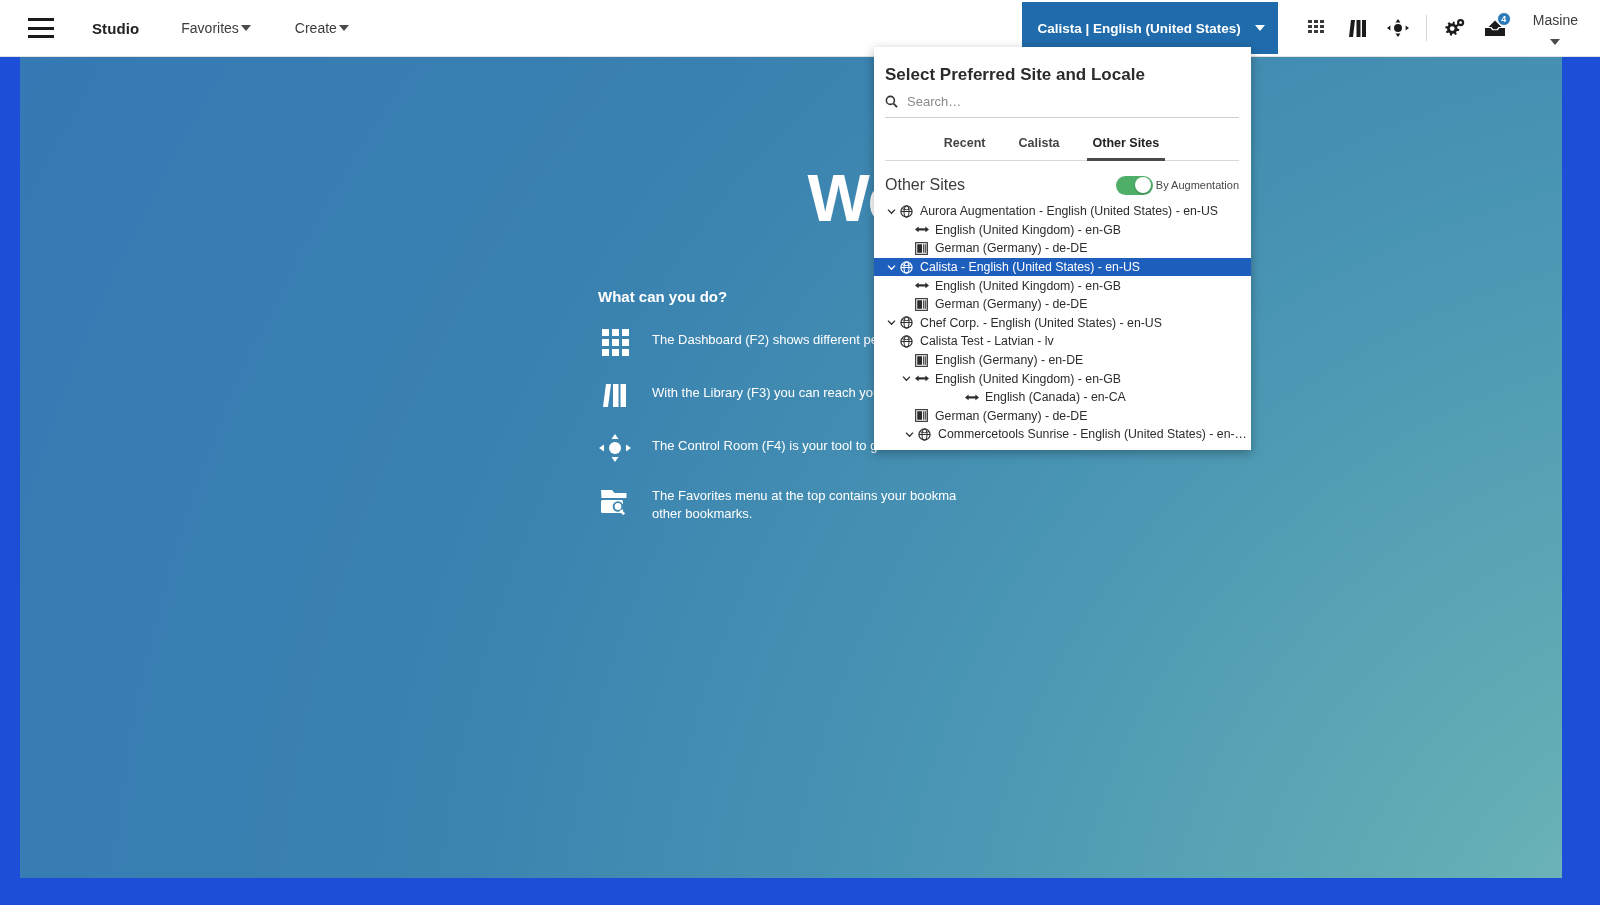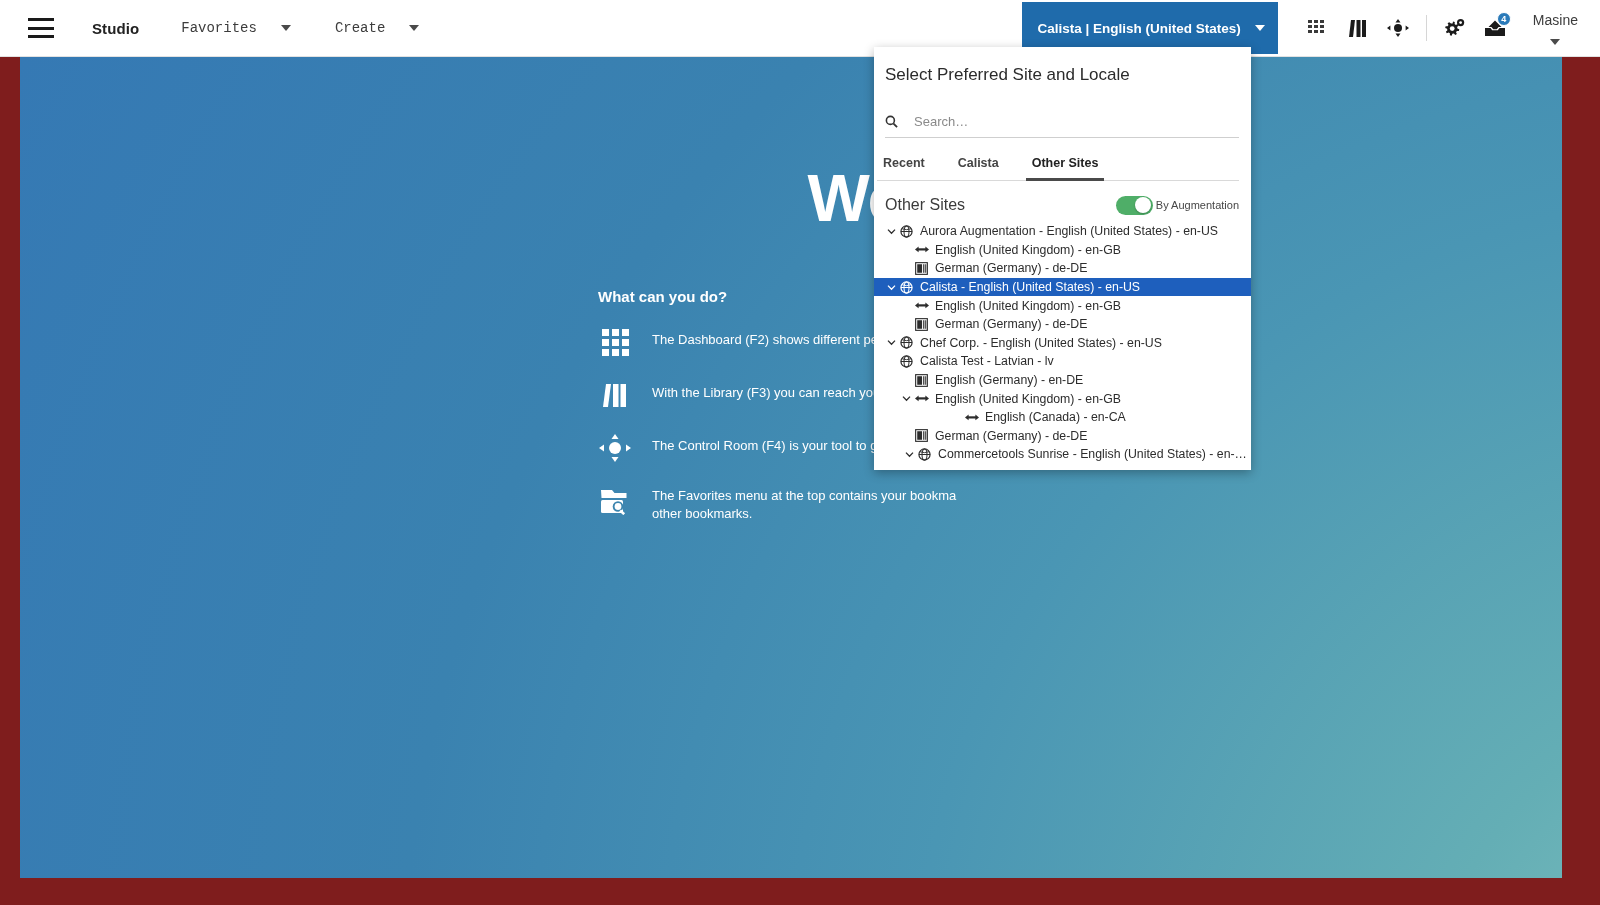--- a/index.html
+++ b/index.html
@@ -5,21 +5,21 @@
   * { box-sizing: border-box; margin: 0; padding: 0; }
   html, body {
     width: 1600px; height: 905px;
     font-family: "Liberation Sans", sans-serif;
     background: #ffffff;
     overflow: hidden;
   }
   .app {
     position: relative;
     width: 1600px; height: 905px;
-    background: #7f1d1d;
+    background: #1d4ed8;
   }
 
   
   .topbar {
     position: absolute; left: 0; top: 0;
     width: 1600px; height: 57px;
     background: #ffffff;
     display: flex; align-items: center;
     border-bottom: 1px solid #e2e2e2;
     z-index: 30;
@@ -32,23 +32,23 @@
   }
   .hamburger span { display: block; height: 3px; background: #1a1a1a; border-radius: 0; }
 
   .brand {
     margin-left: 38px;
     font-size: 15px; font-weight: bold; color: #222;
     letter-spacing: .1px;
   }
   .navmenu { display: flex; align-items: center; margin-left: 42px; }
   .navitem {
-    display: flex; align-items: center; gap: 24px;
+    display: flex; align-items: center; gap: 2px;
     font-size: 14px; color: #3c3c3c;
-    margin-right: 44px; cursor: pointer; font-family: Liberation Mono, monospace;
+    margin-right: 44px; cursor: pointer;
   }
   .caret {
     width: 0; height: 0;
     border-left: 5px solid transparent;
     border-right: 5px solid transparent;
     border-top: 6px solid #4a4a4a;
   }
   .caret.white { border-top-color: #ffffff; }
 
   .spacer { flex: 1 1 auto; }
@@ -148,43 +148,44 @@
   .panel {
     position: absolute;
     left: 874px; top: 47px;
     width: 377px;
     background: #ffffff;
     box-shadow: 0 3px 10px rgba(0,0,0,.30);
     z-index: 40;
     padding-bottom: 6px;
   }
   .panel-title {
-    font-size: 17px; font-weight: normal; color: #2b2b2b;
+    font-size: 17px; font-weight: bold; color: #2b2b2b;
     padding: 18px 0 0 11px;
   }
   .search-row {
     display: flex; align-items: center;
-    margin: 27px 12px 0 11px;
+    margin: 7px 12px 0 11px;
     padding-bottom: 6px;
     border-bottom: 1px solid #cfcfcf;
-    gap: 16px;
+    gap: 9px;
   }
   .search-input {
     border: none; outline: none;
     font-size: 13px; color: #333;
     font-family: "Liberation Sans", sans-serif;
     flex: 1; background: transparent;
     padding: 2px 0;
   }
   .search-input::placeholder { color: #8a8a8a; }
 
   .tabs {
     display: flex; align-items: flex-end;
-    margin: 14px 12px 0 3px;
+    margin: 14px 12px 0 11px;
     border-bottom: 1px solid #d9d9d9;
+    justify-content: center;
   }
   .tab {
     font-size: 12.5px; font-weight: bold; color: #444;
     padding: 4px 6px 8px 6px;
     margin-right: 21px;
     cursor: pointer;
     border-bottom: 3px solid transparent;
     margin-bottom: -1px;
   }
   .tab.active { color: #222; border-bottom-color: #4a4a4a; }

